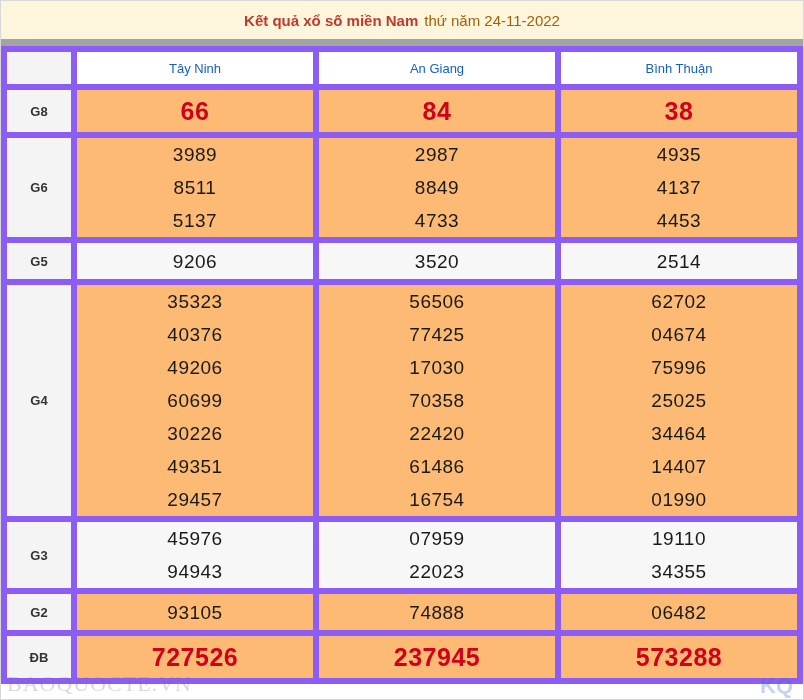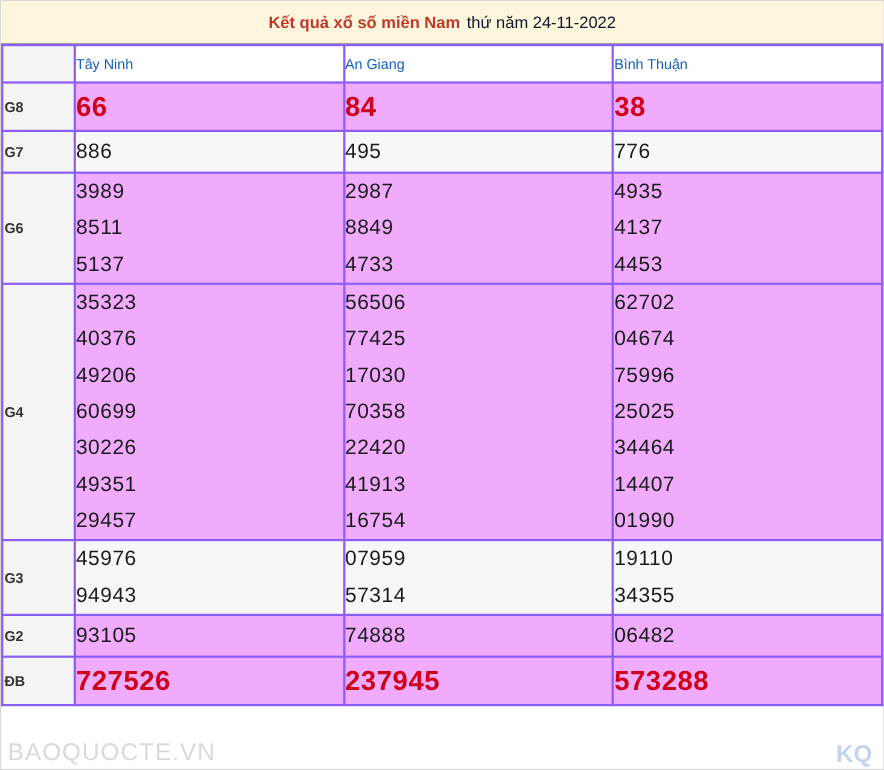--- a/index.html
+++ b/index.html
@@ -16,44 +16,44 @@
   .page {
     position: relative;
     width: 804px;
     height: 700px;
     box-sizing: border-box;
     border: 1px solid #d8d8d8;
   }
   .title-bar {
     height: 38px;
     background: #fdf6dd;
-    border-bottom: 1px solid #a3a3a3;
+    border-bottom: 7px solid #a3a3a3;
     display: flex;
     align-items: center;
     justify-content: center;
     font-size: 15px;
     color: #222222;
     text-align: center;
   }
   .title-bar .t-main {
     color: #c0392b;
     font-weight: bold;
   }
   .title-bar .t-sub {
-    color: #0f172a;
+    color: #a16207;
     margin-left: 6px;
   }
   table.results {
     width: 100%;
     border-collapse: collapse;
     table-layout: fixed;
   }
   table.results td, table.results th {
-    border: 2px solid #8b5cf6;
-    text-align: left;
+    border: 6px solid #8b5cf6;
+    text-align: center;
     vertical-align: middle;
   }
   th.prov {
     height: 26px;
     font-size: 13px;
     font-weight: normal;
     color: #1560bd;
     background: #ffffff;
     padding: 3px 0;
   }
@@ -62,21 +62,21 @@
     background: #f4f4f4;
   }
   td.label {
     width: 62px;
     background: #f4f4f4;
     font-size: 13px;
     color: #333333;
     font-weight: bold;
   }
   td.nums {
-    background: #f0abfc;
+    background: #fdba74;
     padding: 0;
   }
   td.nums.shade {
     background: #f7f7f7;
   }
   td.label.shade {
     background: #f4f4f4;
   }
   .num {
     font-size: 19px;
@@ -102,21 +102,21 @@
   .row-g2 td { height: 34px; }
   .row-g1 td { height: 34px; }
   .row-db td { height: 40px; }
   .watermark {
     position: absolute;
     left: 6px;
     bottom: 2px;
     font-size: 22px;
     color: rgba(120,120,120,0.28);
     letter-spacing: 1px;
-    font-family: Liberation Sans, sans-serif;
+    font-family: Liberation Serif, serif;
     pointer-events: none;
   }
   .watermark-right {
     position: absolute;
     right: 10px;
     bottom: 0px;
     font-size: 22px;
     color: rgba(60,110,200,0.30);
     pointer-events: none;
     font-weight: bold;
@@ -147,89 +147,89 @@
           <td class="nums">
             <div class="num big">66</div>
           </td>
           <td class="nums">
             <div class="num big">84</div>
           </td>
           <td class="nums">
             <div class="num big">38</div>
           </td>
         </tr>
-        <tr class="row-g7">
-          <td class="label shade">G7</td>
-          <td class="nums shade">
-            <div class="num">886</div>
-          </td>
-          <td class="nums shade">
-            <div class="num">495</div>
-          </td>
-          <td class="nums shade">
-            <div class="num">776</div>
-          </td>
-        </tr>
         <tr class="row-g6">
           <td class="label">G6</td>
           <td class="nums">
             <div class="num">3989</div>
             <div class="num">8511</div>
             <div class="num">5137</div>
           </td>
           <td class="nums">
             <div class="num">2987</div>
             <div class="num">8849</div>
             <div class="num">4733</div>
           </td>
           <td class="nums">
             <div class="num">4935</div>
             <div class="num">4137</div>
             <div class="num">4453</div>
+          </td>
+        </tr>
+        <tr class="row-g5">
+          <td class="label shade">G5</td>
+          <td class="nums shade">
+            <div class="num">9206</div>
+          </td>
+          <td class="nums shade">
+            <div class="num">3520</div>
+          </td>
+          <td class="nums shade">
+            <div class="num">2514</div>
           </td>
         </tr>
         <tr class="row-g4">
           <td class="label">G4</td>
           <td class="nums">
             <div class="num">35323</div>
             <div class="num">40376</div>
             <div class="num">49206</div>
             <div class="num">60699</div>
             <div class="num">30226</div>
             <div class="num">49351</div>
             <div class="num">29457</div>
           </td>
           <td class="nums">
             <div class="num">56506</div>
             <div class="num">77425</div>
             <div class="num">17030</div>
             <div class="num">70358</div>
             <div class="num">22420</div>
-            <div class="num">41913</div>
+            <div class="num">61486</div>
             <div class="num">16754</div>
           </td>
           <td class="nums">
             <div class="num">62702</div>
             <div class="num">04674</div>
             <div class="num">75996</div>
             <div class="num">25025</div>
             <div class="num">34464</div>
             <div class="num">14407</div>
             <div class="num">01990</div>
           </td>
         </tr>
         <tr class="row-g3">
           <td class="label shade">G3</td>
           <td class="nums shade">
             <div class="num">45976</div>
             <div class="num">94943</div>
           </td>
           <td class="nums shade">
             <div class="num">07959</div>
-            <div class="num">57314</div>
+            <div class="num">22023</div>
           </td>
           <td class="nums shade">
             <div class="num">19110</div>
             <div class="num">34355</div>
           </td>
         </tr>
         <tr class="row-g2">
           <td class="label">G2</td>
           <td class="nums">
             <div class="num">93105</div>

